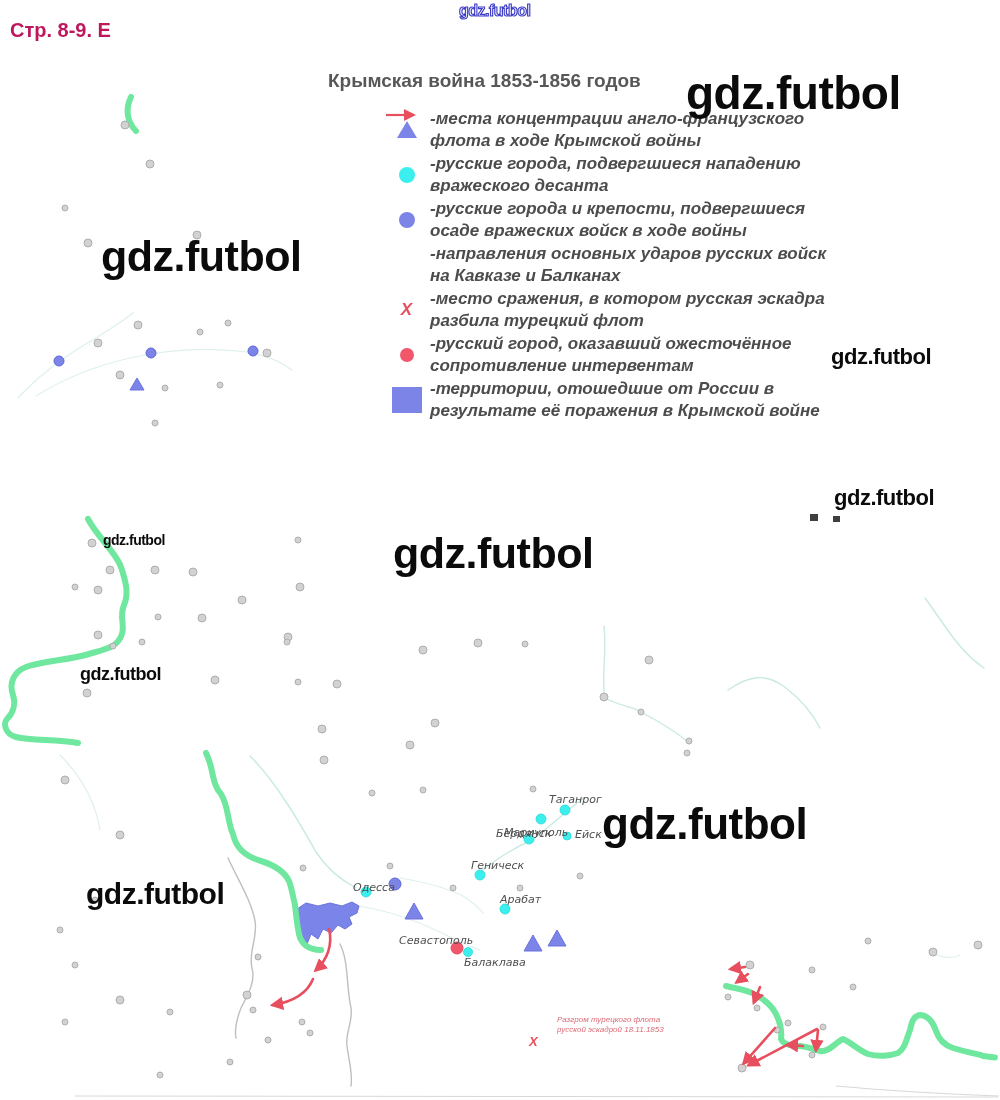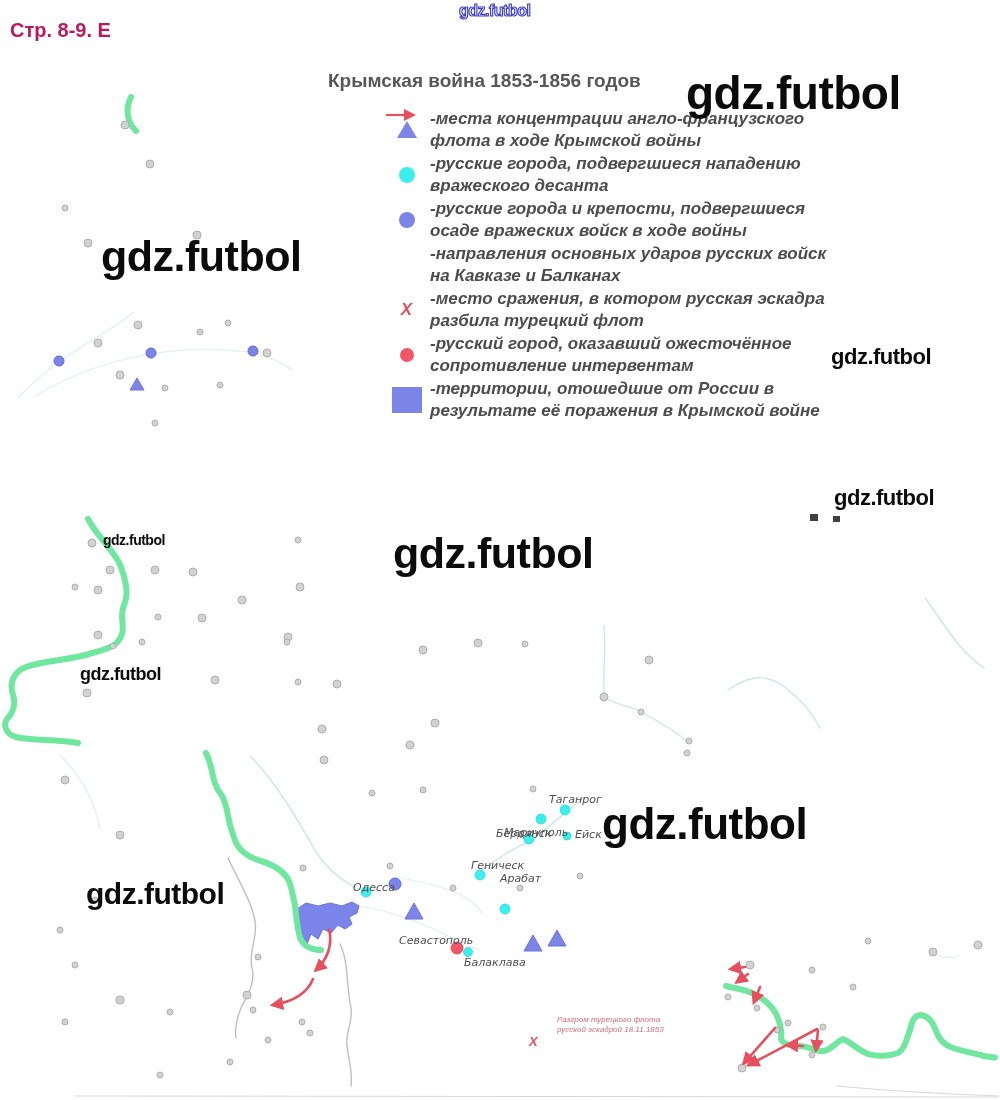--- a/index.html
+++ b/index.html
@@ -209,21 +209,21 @@
       <path class="rarw" marker-end="url(#arr)" d="M775,1028 L744,1063"></path>
       <path class="rarw" marker-end="url(#arr)" d="M817,1029 L749,1065"></path>
       <path class="rarw" marker-end="url(#arr)" d="M818,1030 L816,1050"></path>
       <path class="rarw" marker-end="url(#arr)" d="M803,1046 L788,1045"></path>
     </g>
   </svg>
 
   <div id="labels">
       <div class="city-label" style="left: 353px; top: 881px;">Одесса</div>
       <div class="city-label" style="left: 471px; top: 859px;">Геническ</div>
-      <div class="city-label" style="left: 500px; top: 872px; font-style: italic;">Арабат</div>
+      <div class="city-label" style="left: 500px; top: 893px; font-style: italic;">Арабат</div>
       <div class="city-label" style="left: 464px; top: 956px;">Балаклава</div>
       <div class="city-label" style="left: 504px; top: 826px;">Мариуполь</div>
       <div class="city-label" style="left: 549px; top: 793px;">Таганрог</div>
       <div class="city-label" style="left: 496px; top: 827px;">Бердянск</div>
       <div class="city-label" style="left: 575px; top: 828px;">Ейск</div>
       <div class="city-label" style="left: 399px; top: 934px;">Севастополь</div>
     </div>
 
   <div class="corner-note">Стр. 8-9. Е</div>
 

